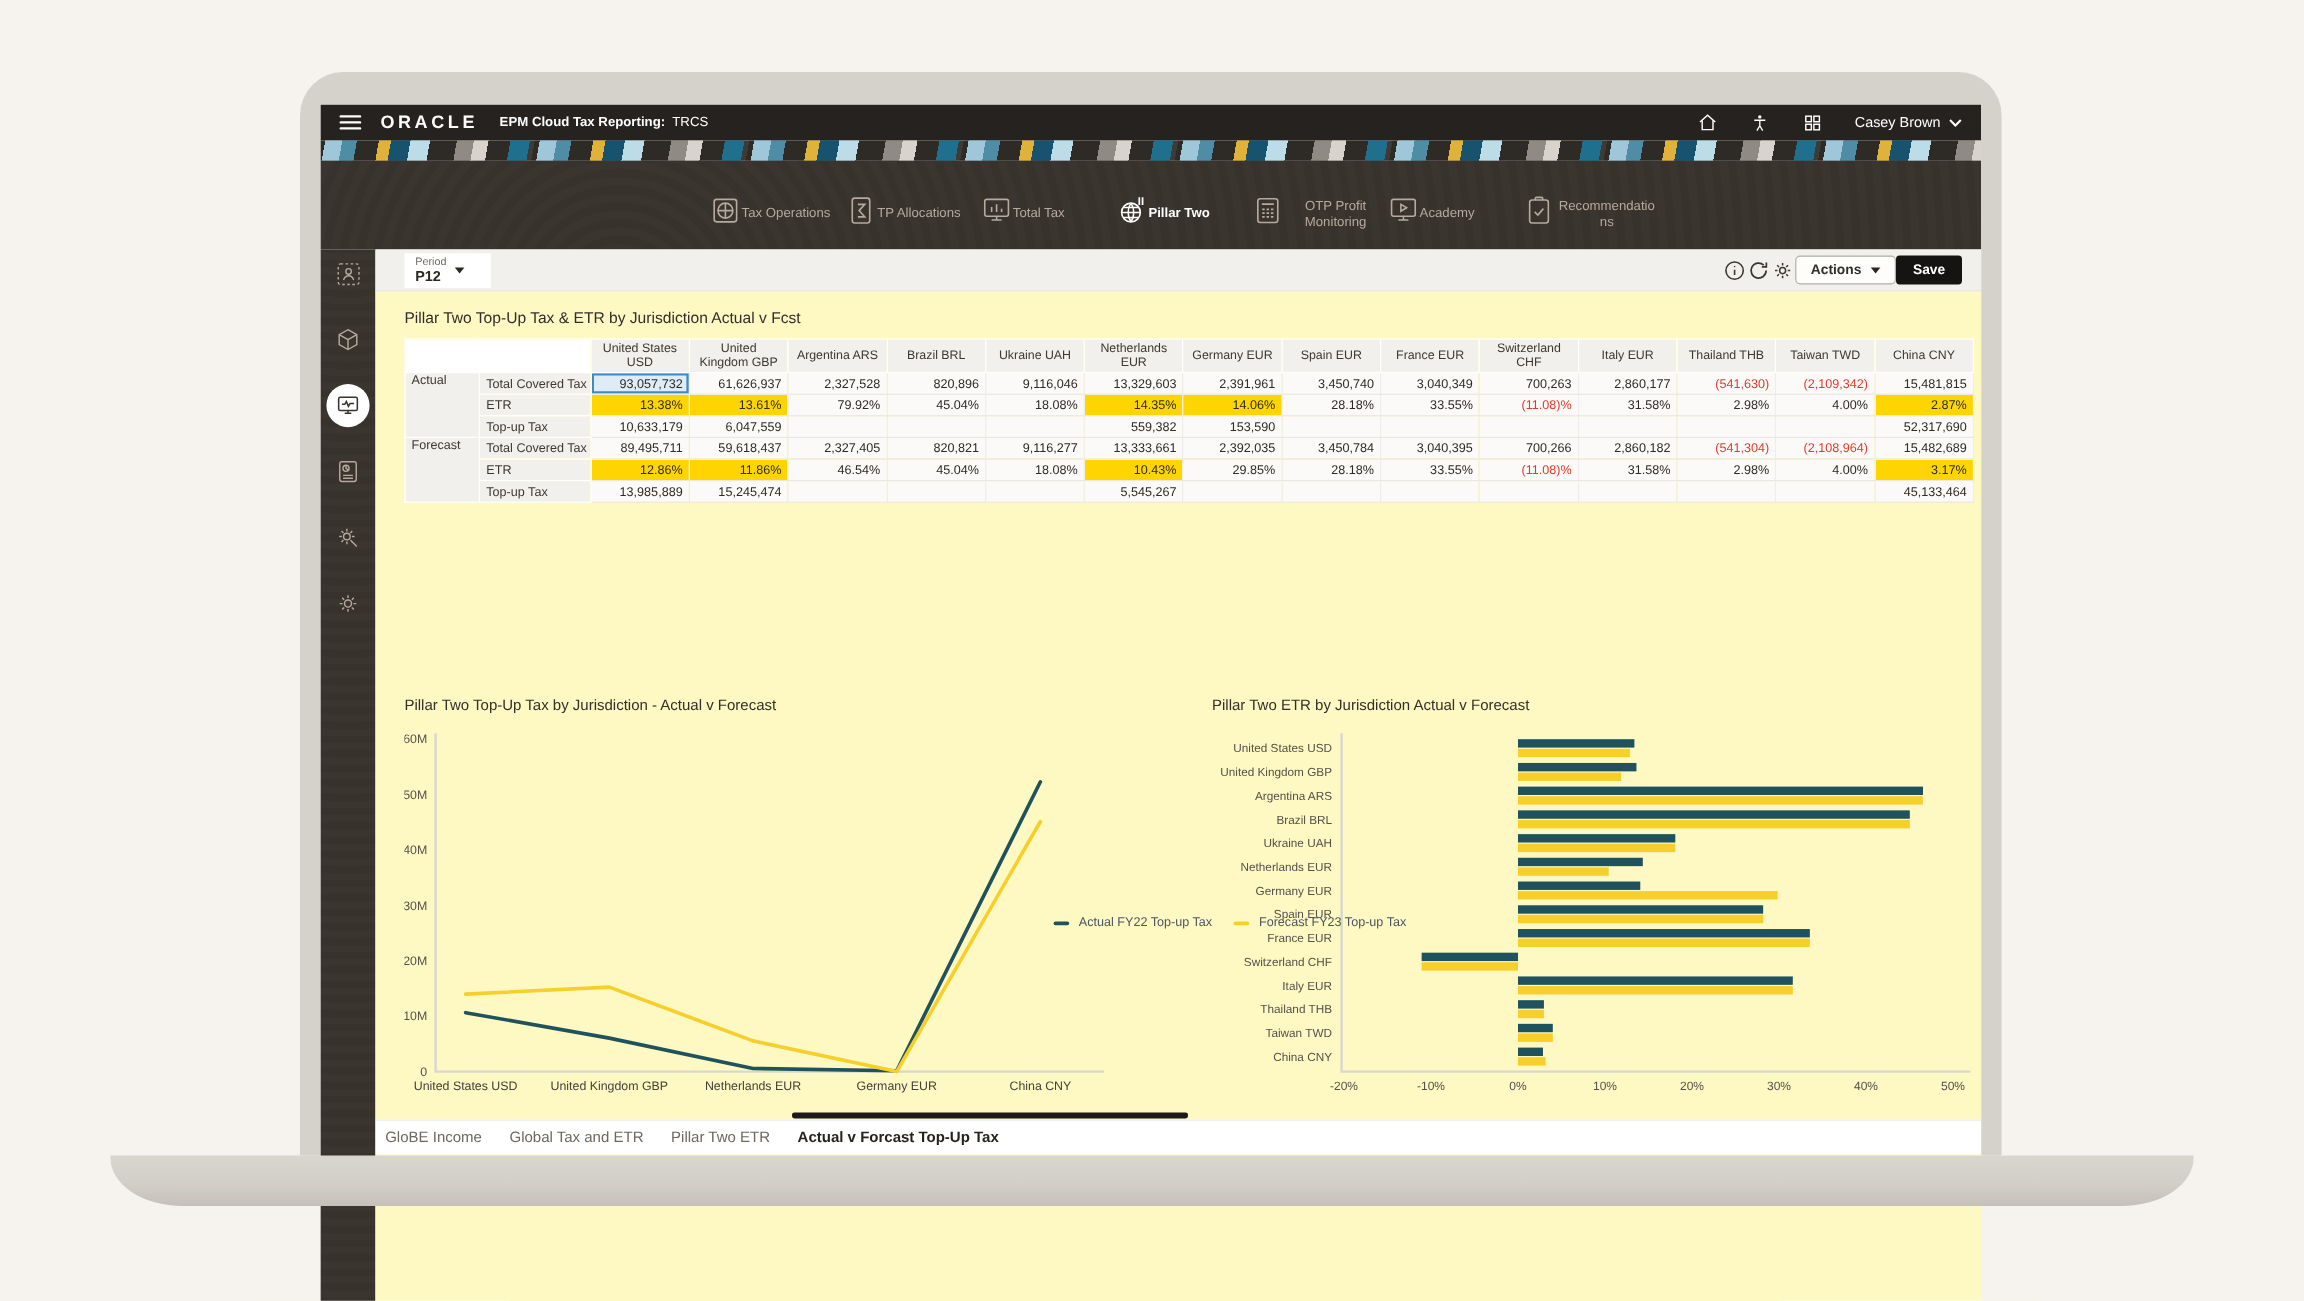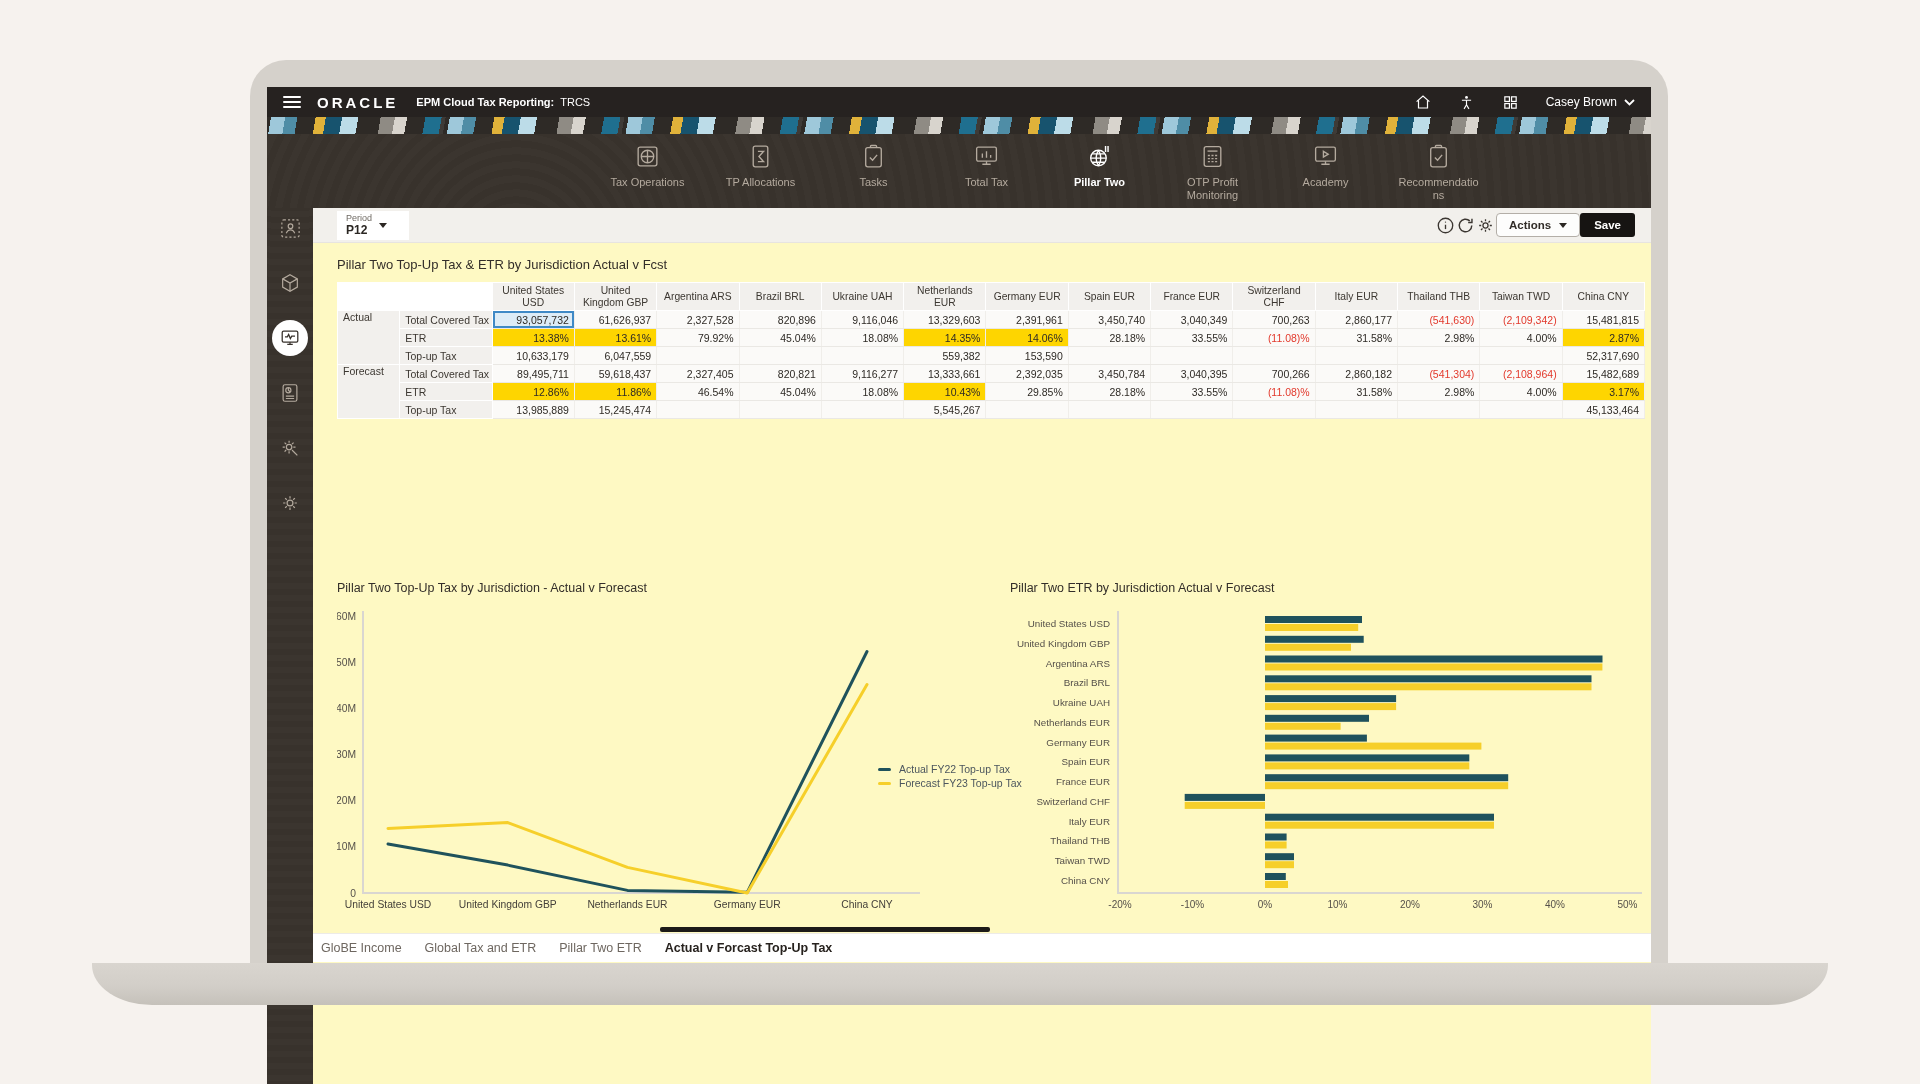--- a/index.html
+++ b/index.html
@@ -26,21 +26,21 @@
 
   
   .banner{height:17px;flex:none;background-color:#2e2a26;background-image:repeating-linear-gradient(100deg,
      rgba(0,0,0,0) 0 4px,#9ec8da 4px 18px,#4f8da6 18px 30px,rgba(0,0,0,0) 30px 48px,
      #e0b23a 48px 58px,#17536e 58px 74px,#bcdce8 74px 90px,rgba(0,0,0,0) 90px 112px,
      #8f8b84 112px 126px,#d8d4cd 126px 138px,rgba(0,0,0,0) 138px 156px,#1f6f8f 156px 172px,rgba(255,255,255,.08) 172px 176px);}
 
   
   .mainnav{height:74px;background:#38322c;display:flex;padding-left:324px;flex:none;
            background-image:repeating-radial-gradient(circle at 18% 160%,rgba(255,255,255,.016) 0 7px,rgba(0,0,0,0) 7px 14px);}
-  .nav-item{width:113px;flex:none;display:flex;flex-direction:column;align-items:center;justify-content:flex-start;
+  .nav-item{width:113px;flex:none;display:flex;align-items:center;justify-content:flex-start;
             padding-top:9px;color:#b4aa9e;cursor:pointer;}
   .nav-item svg{flex:none;}
   .nav-item .nv-label{font-size:11px;line-height:1.15;text-align:center;margin-top:6px;max-width:96px;}
   .nav-item.narrow .nv-label{max-width:86px;overflow-wrap:anywhere;}
   .nav-item.active{color:#fff;}
   .nav-item.active .nv-label{font-weight:bold;}
 
   
   .body-row{flex:1;display:flex;min-height:0;}
   .sidebar{width:46px;flex:none;background:#38322c;display:flex;flex-direction:column;align-items:center;
@@ -76,21 +76,21 @@
   td.glabel{vertical-align:top;padding-top:2px;}
   td.num{background:#fbfaf8;border-right:1px solid #f0eeea;border-bottom:1px solid #eae8e4;text-align:right;}
   td.num.y{background:#fed500;}
   td.num.neg{color:#e2392c;}
   td.num.sel{background:#ddecf7;box-shadow:inset 0 0 0 2px #3f89c6;}
 
   .charts-row{position:absolute;left:0;top:338px;right:0;display:flex;padding-left:24px;}
   .chart-left{width:673px;flex:none;position:relative;}
   .chart-right{width:635px;flex:none;}
   .chart-title{font-size:12.5px;color:#332e29;height:16px;margin-bottom:6px;}
-  .legend{position:absolute;left:541px;top:160px;display:flex;flex-direction:column;gap:2px;}
+  .legend{position:absolute;left:541px;top:160px;display:flex;flex-direction:row;gap:18px;}
   .legend-item{display:flex;align-items:center;gap:8px;font-size:10.5px;color:#4c565e;white-space:nowrap;}
   .legend-swatch{width:13px;height:3px;border-radius:2px;flex:none;}
 
   .hscrollbar{position:absolute;left:0;right:0;top:684px;height:6px;}
   .hscroll-thumb{position:absolute;left:347px;width:330px;height:5px;background:#1d1b19;border-radius:2px;cursor:pointer;}
 
   .tabs{position:absolute;left:0;right:0;top:690px;height:28px;background:#fff;border-top:1px solid #edebe7;
         display:flex;align-items:center;gap:23px;padding-left:8px;}
   .tab{font-size:12.5px;color:#6e6760;cursor:pointer;white-space:nowrap;}
   .tab.active{font-weight:bold;color:#27221e;}
@@ -150,28 +150,20 @@
             <path d="M7 13h12M13 7v12"></path>
           </svg>
         <span class="nv-label">Tax Operations</span>
       </div>
       <div class="nav-item">
         <svg width="27" height="27" viewBox="0 0 26 26" fill="none" stroke="currentColor" stroke-width="1.3">
             <rect x="6" y="3" width="14" height="20" rx="2"></rect>
             <path d="M10.5 8h5.5l-4.5 5 4.5 5h-5.5"></path>
           </svg>
         <span class="nv-label">TP Allocations</span>
-      </div>
-      <div class="nav-item">
-        <svg width="27" height="27" viewBox="0 0 26 26" fill="none" stroke="currentColor" stroke-width="1.3">
-            <rect x="5.5" y="4.5" width="15" height="18.5" rx="2"></rect>
-            <path d="M10 4.7V3.4c0-.6.4-1 1-1h4c.6 0 1 .4 1 1v1.3"></path>
-            <path d="m9.5 14 2.6 2.6 4.4-5.2"></path>
-          </svg>
-        <span class="nv-label">Tasks</span>
       </div>
       <div class="nav-item">
         <svg width="27" height="27" viewBox="0 0 26 26" fill="none" stroke="currentColor" stroke-width="1.3">
             <rect x="3.5" y="4" width="19" height="13.5" rx="1.5"></rect>
             <path d="M13 17.5v3M9 20.5h8"></path>
             <path d="M9 14.2v-4M13 14.2V8M17 14.2v-2.6"></path>
           </svg>
         <span class="nv-label">Total Tax</span>
       </div>
       <div class="nav-item active">

